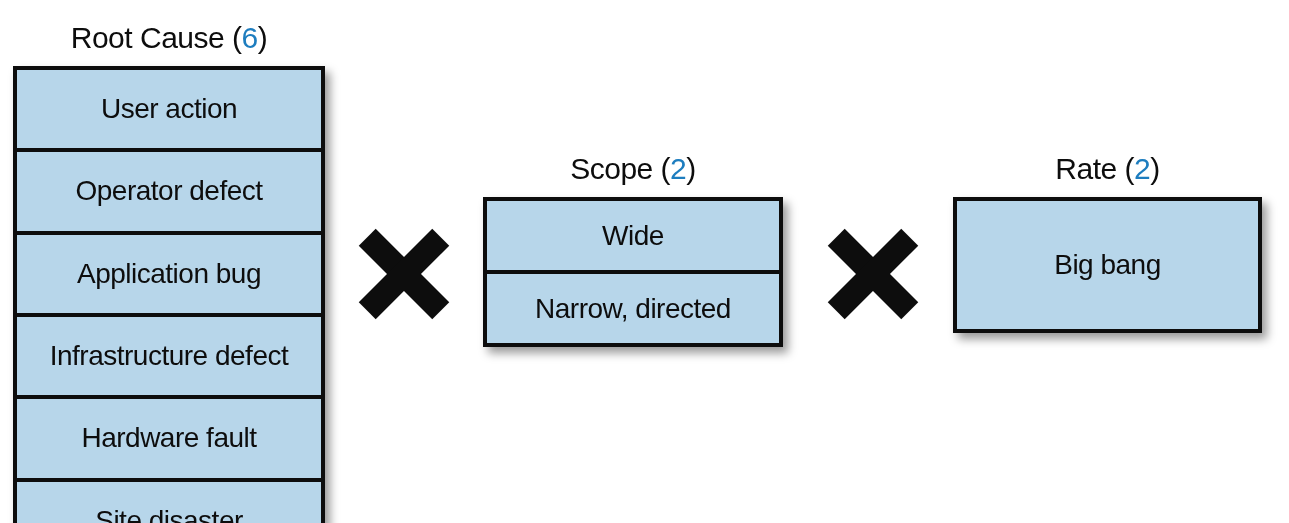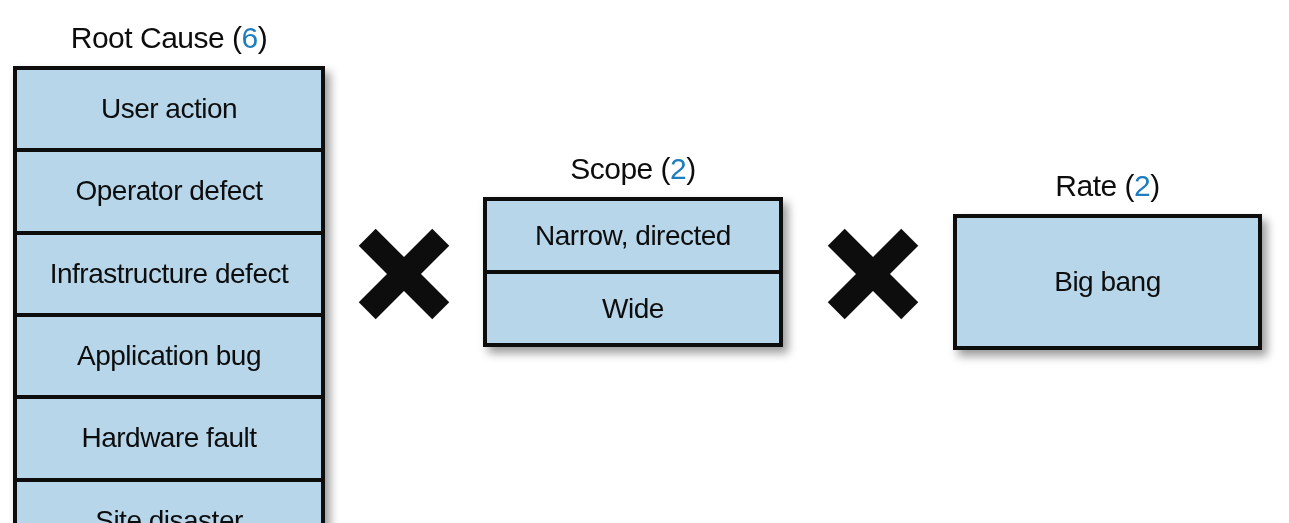--- a/index.html
+++ b/index.html
@@ -68,53 +68,53 @@
     background: #0d0d0d;
   }
   .multiply .bar-a { transform: rotate(45deg); }
   .multiply .bar-b { transform: rotate(-45deg); }
 
   
   #group-root-cause { left: 13px; top: 16px;   width: 312px; }
   #group-root-cause .box { height: 498px; }
   #group-scope      { left: 483px; top: 147px; width: 300px; }
   #group-scope .box { height: 150px; }
-  #group-rate       { left: 953px; top: 147px; width: 309px; margin-top: 17px; }
+  #group-rate       { left: 953px; top: 147px; width: 309px; }
   #group-rate .box  { height: 136px; }
 
   #multiply-1 { left: 366px; top: 236px; }
   #multiply-2 { left: 835px; top: 236px; }
 </style>
 </head>
 <body>
 
 <div class="canvas">
 
   <div class="group" id="group-root-cause">
     <div class="group-title"><span>Root Cause</span>&nbsp;<span>(</span><span class="count">6</span><span>)</span></div>
     <div class="box">
       <div class="cell">User action</div>
       <div class="cell">Operator defect</div>
+      <div class="cell">Application bug</div>
       <div class="cell">Infrastructure defect</div>
-      <div class="cell">Application bug</div>
       <div class="cell">Hardware fault</div>
       <div class="cell">Site disaster</div>
     </div>
   </div>
 
   <div class="multiply" id="multiply-1">
     <div class="bar bar-a"></div>
     <div class="bar bar-b"></div>
   </div>
 
   <div class="group" id="group-scope">
     <div class="group-title"><span>Scope</span>&nbsp;<span>(</span><span class="count">2</span><span>)</span></div>
     <div class="box">
+      <div class="cell">Wide</div>
       <div class="cell">Narrow, directed</div>
-      <div class="cell">Wide</div>
     </div>
   </div>
 
   <div class="multiply" id="multiply-2">
     <div class="bar bar-a"></div>
     <div class="bar bar-b"></div>
   </div>
 
   <div class="group" id="group-rate">
     <div class="group-title"><span>Rate</span>&nbsp;<span>(</span><span class="count">2</span><span>)</span></div>

